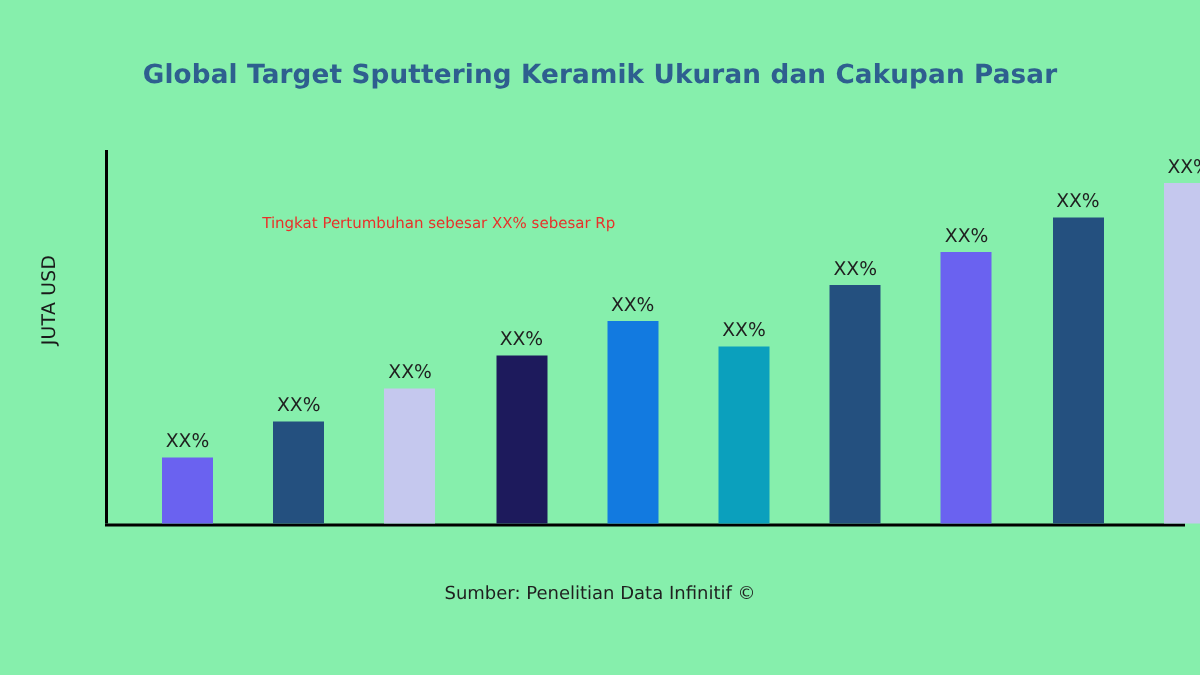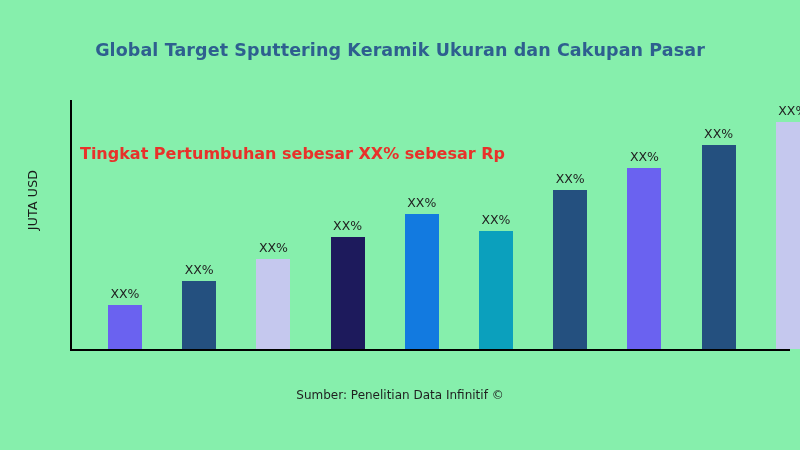--- a/index.html
+++ b/index.html
@@ -79,22 +79,22 @@
     background: #000000;
   }
 
   
   #growth-annotation {
     position: absolute;
     left: 75px;
     top: 144px;
     width: 435px;
     text-align: center;
-    font-size: 16px;
-    font-weight: bold;
+    font-size: 10px;
+    font-weight: normal;
     color: #e8312a;
     white-space: nowrap;
   }
 
   
   .bar-group {
     position: absolute;
     bottom: 0;
     width: 34px;
   }

